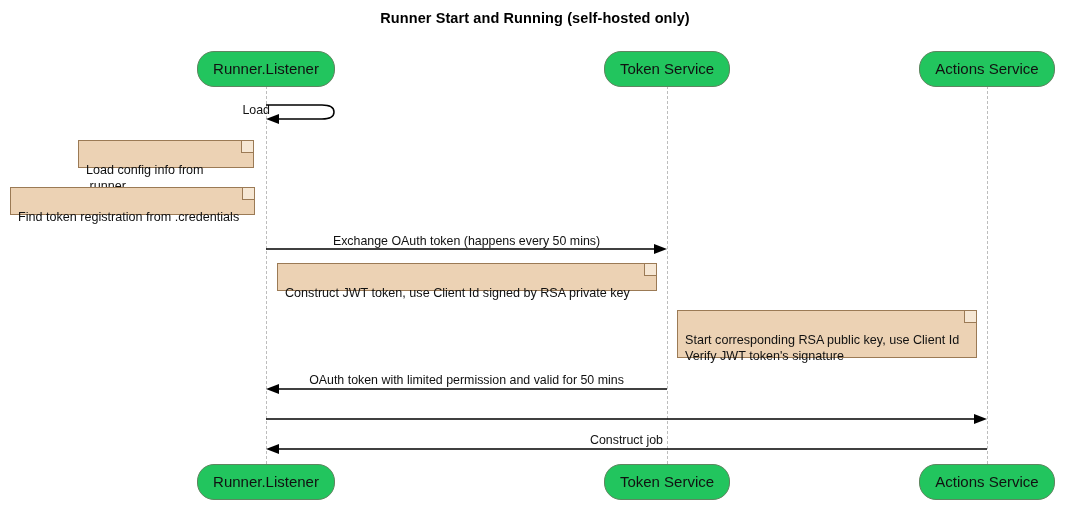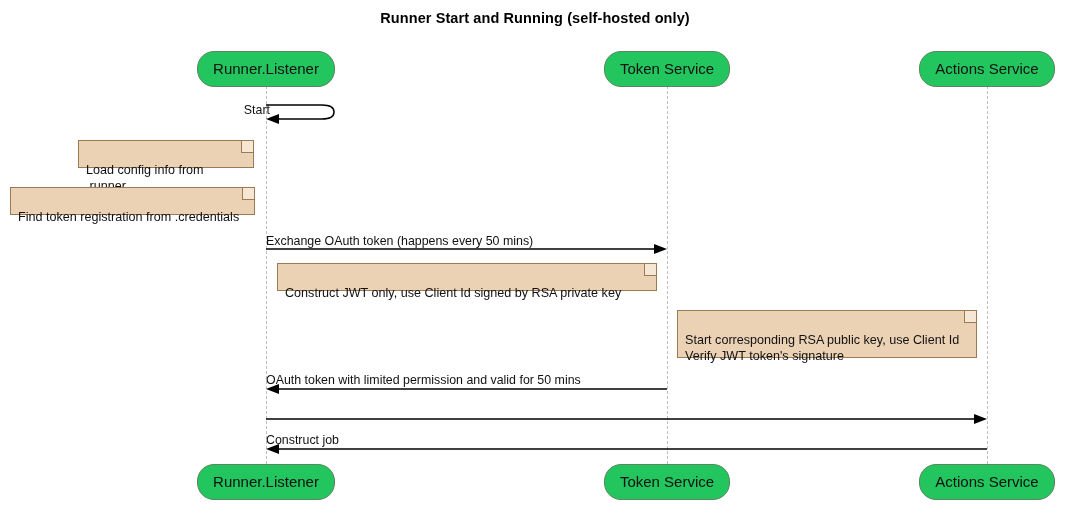--- a/index.html
+++ b/index.html
@@ -69,20 +69,21 @@
     height: 11px;
     background: #f6e7d4;
     border-left: 1.2px solid #9b7a55;
     border-bottom: 1.2px solid #9b7a55;
   }
   .msg-label {
     position: absolute;
     font-size: 12.4px;
     color: #111111;
     white-space: nowrap;
+    text-align: center;
   }
   .arrow-svg {
     position: absolute;
     overflow: visible;
   }
   .arrow-line {
     stroke: #000000;
     stroke-width: 1.5px;
     fill: none;
   }
@@ -103,21 +104,21 @@
   <div class="lifeline" style="left:987px; top:86px; height:378px;"></div>
 
   <div class="participant" style="left:197px; top:51px; width:138px;">Runner.Listener</div>
   <div class="participant" style="left:604px; top:51px; width:126px;">Token Service</div>
   <div class="participant" style="left:919px; top:51px; width:136px;">Actions Service</div>
 
   <div class="participant" style="left:197px; top:464px; width:138px;">Runner.Listener</div>
   <div class="participant" style="left:604px; top:464px; width:126px;">Token Service</div>
   <div class="participant" style="left:919px; top:464px; width:136px;">Actions Service</div>
 
-  <div class="msg-label" style="left:226px; top:103px; width:44px; text-align:right;">Start</div>
+  <div class="msg-label" style="left:226px; top:103px; width:44px; text-align:right;">Load</div>
   <svg class="arrow-svg" style="left:266px; top:100px;" width="80" height="28" viewBox="0 0 80 28">
     <path class="arrow-line" d="M 0 5 L 56 5 Q 68 5 68 12 Q 68 19 56 19 L 12 19"></path>
     <polygon class="arrow-head" points="0,19 13,14 13,24"></polygon>
   </svg>
 
   <div class="note" style="left:78px; top:140px; width:176px; height:28px;">
     <span>Load config info from .runner</span>
     <span class="note-fold"></span>
   </div>
 
@@ -126,21 +127,21 @@
     <span class="note-fold"></span>
   </div>
 
   <div class="msg-label" style="left:266px; top:234px; width:401px;">Exchange OAuth token (happens every 50 mins)</div>
   <svg class="arrow-svg" style="left:266px; top:243px;" width="401" height="12" viewBox="0 0 401 12">
     <line class="arrow-line" x1="0" y1="6" x2="390" y2="6"></line>
     <polygon class="arrow-head" points="401,6 388,1 388,11"></polygon>
   </svg>
 
   <div class="note" style="left:277px; top:263px; width:380px; height:28px;">
-    <span>Construct JWT only, use Client Id signed by RSA private key</span>
+    <span>Construct JWT token, use Client Id signed by RSA private key</span>
     <span class="note-fold"></span>
   </div>
 
   <div class="note" style="left:677px; top:310px; width:300px; height:48px;">
     <span>Start corresponding RSA public key, use Client Id
 Verify JWT token's signature</span>
     <span class="note-fold"></span>
   </div>
 
   <div class="msg-label" style="left:266px; top:373px; width:401px;">OAuth token with limited permission and valid for 50 mins</div>

